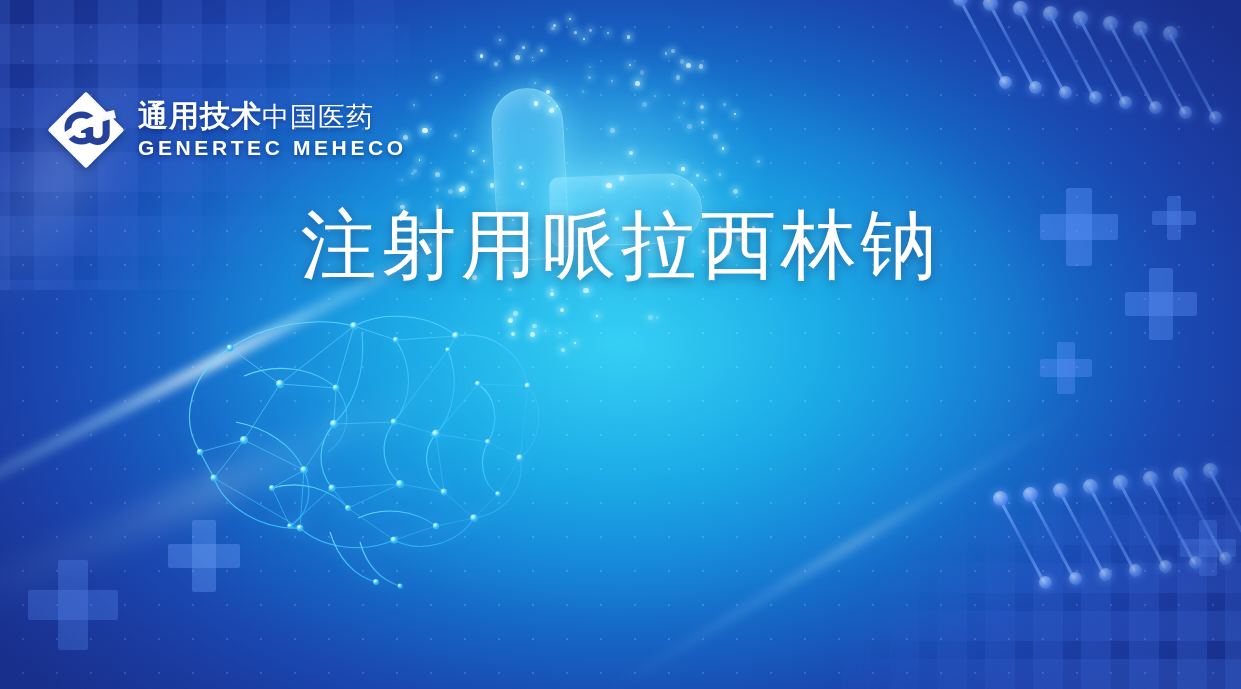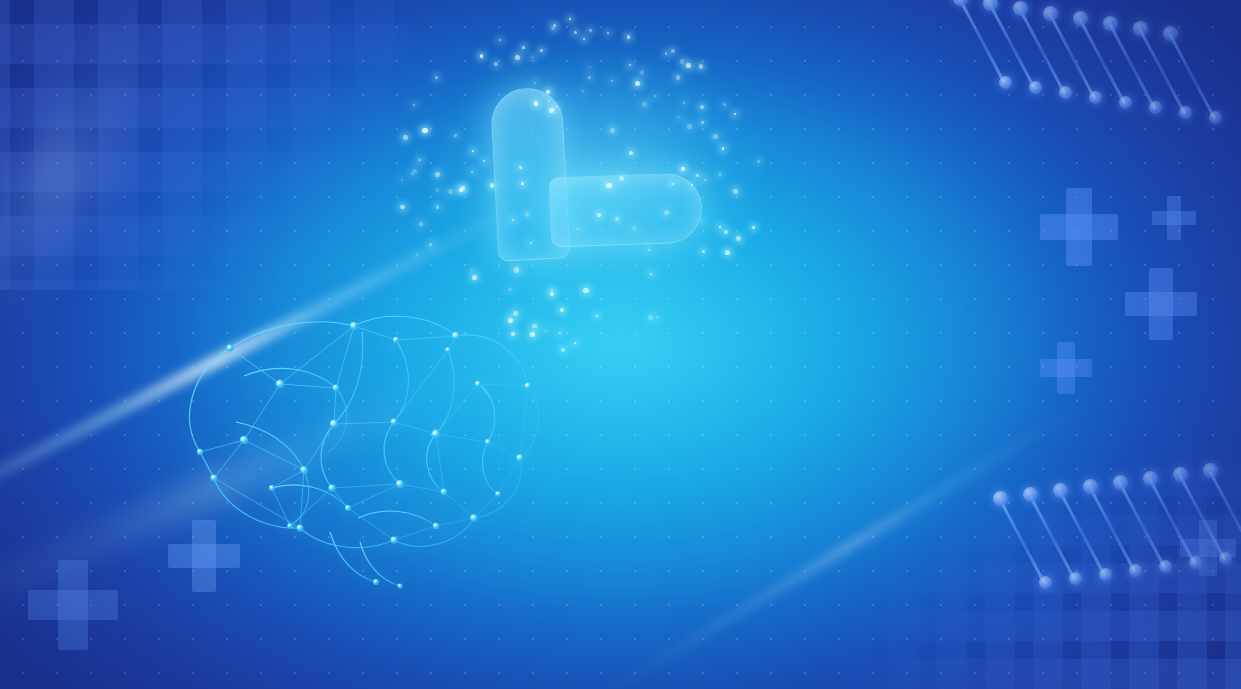--- a/index.html
+++ b/index.html
@@ -477,16 +477,44 @@
           <circle cx="184" cy="196" r="3.6"></circle>
         <circle cx="228" cy="290" r="3.0"></circle>
           <circle cx="252" cy="294" r="2.6"></circle>
         <circle cx="300" cy="58" r="2.8"></circle>
       </g>
     </svg>
   </div>
 
   <div class="layer vignette"></div>
 
-
+  <div class="logo">
+    <div class="logo-mark">
+      <svg viewBox="0 0 76 76" xmlns="http://www.w3.org/2000/svg">
+        <path d="M38 3 L73 38 L38 73 L3 38 Z" fill="#ffffff" rx="6"></path>
+        <path d="M38 3 L73 38 L38 73 L3 38 Z" fill="none" stroke="#ffffff" stroke-width="5" stroke-linejoin="round"></path>
+
+        <g fill="#27409a">
+          <path d="M33.5 19.5 C23.5 19.5 16.5 26.5 16.5 36 C16.5 45.5 23.5 52.5 33.5 52.5
+                   C38.5 52.5 42.5 50.8 45.2 48.0 L45.2 35.0 L33.0 35.0 L33.0 41.0
+                   L38.6 41.0 L38.6 44.6 C37.2 45.6 35.5 46.1 33.6 46.1
+                   C27.6 46.1 23.6 41.8 23.6 36 C23.6 30.2 27.6 25.9 33.5 25.9
+                   C36.6 25.9 39.2 27.1 41.0 29.0 L45.6 24.2
+                   C42.6 21.2 38.4 19.5 33.5 19.5 Z"></path>
+          <path d="M47.5 22.5 L54.6 22.5 L54.6 41.0 C54.6 44.2 52.6 46.2 49.6 46.2
+                   C46.6 46.2 44.6 44.2 44.6 41.0 L44.6 37.5 L37.5 37.5 L37.5 41.6
+                   C37.5 48.6 42.6 53.0 49.6 53.0 C56.6 53.0 61.7 48.6 61.7 41.6
+                   L61.7 22.5 L47.5 22.5 Z"></path>
+        </g>
+
+        <path d="M12 44 C26 32 46 22 66 18 L68 26 C48 30 28 40 16 51 Z" fill="#ffffff" opacity=".97"></path>
+      </svg>
+    </div>
+    <div class="logo-text">
+      <div class="logo-cn"><span class="lt-strong">通用技术</span><span class="lt-soft">中国医药</span></div>
+      <div class="logo-en">GENERTEC MEHECO</div>
+    </div>
+  </div>
+
+  <div class="subtitle">注射用哌拉西林钠</div>
 
 
 </div>
 
 </body></html>

